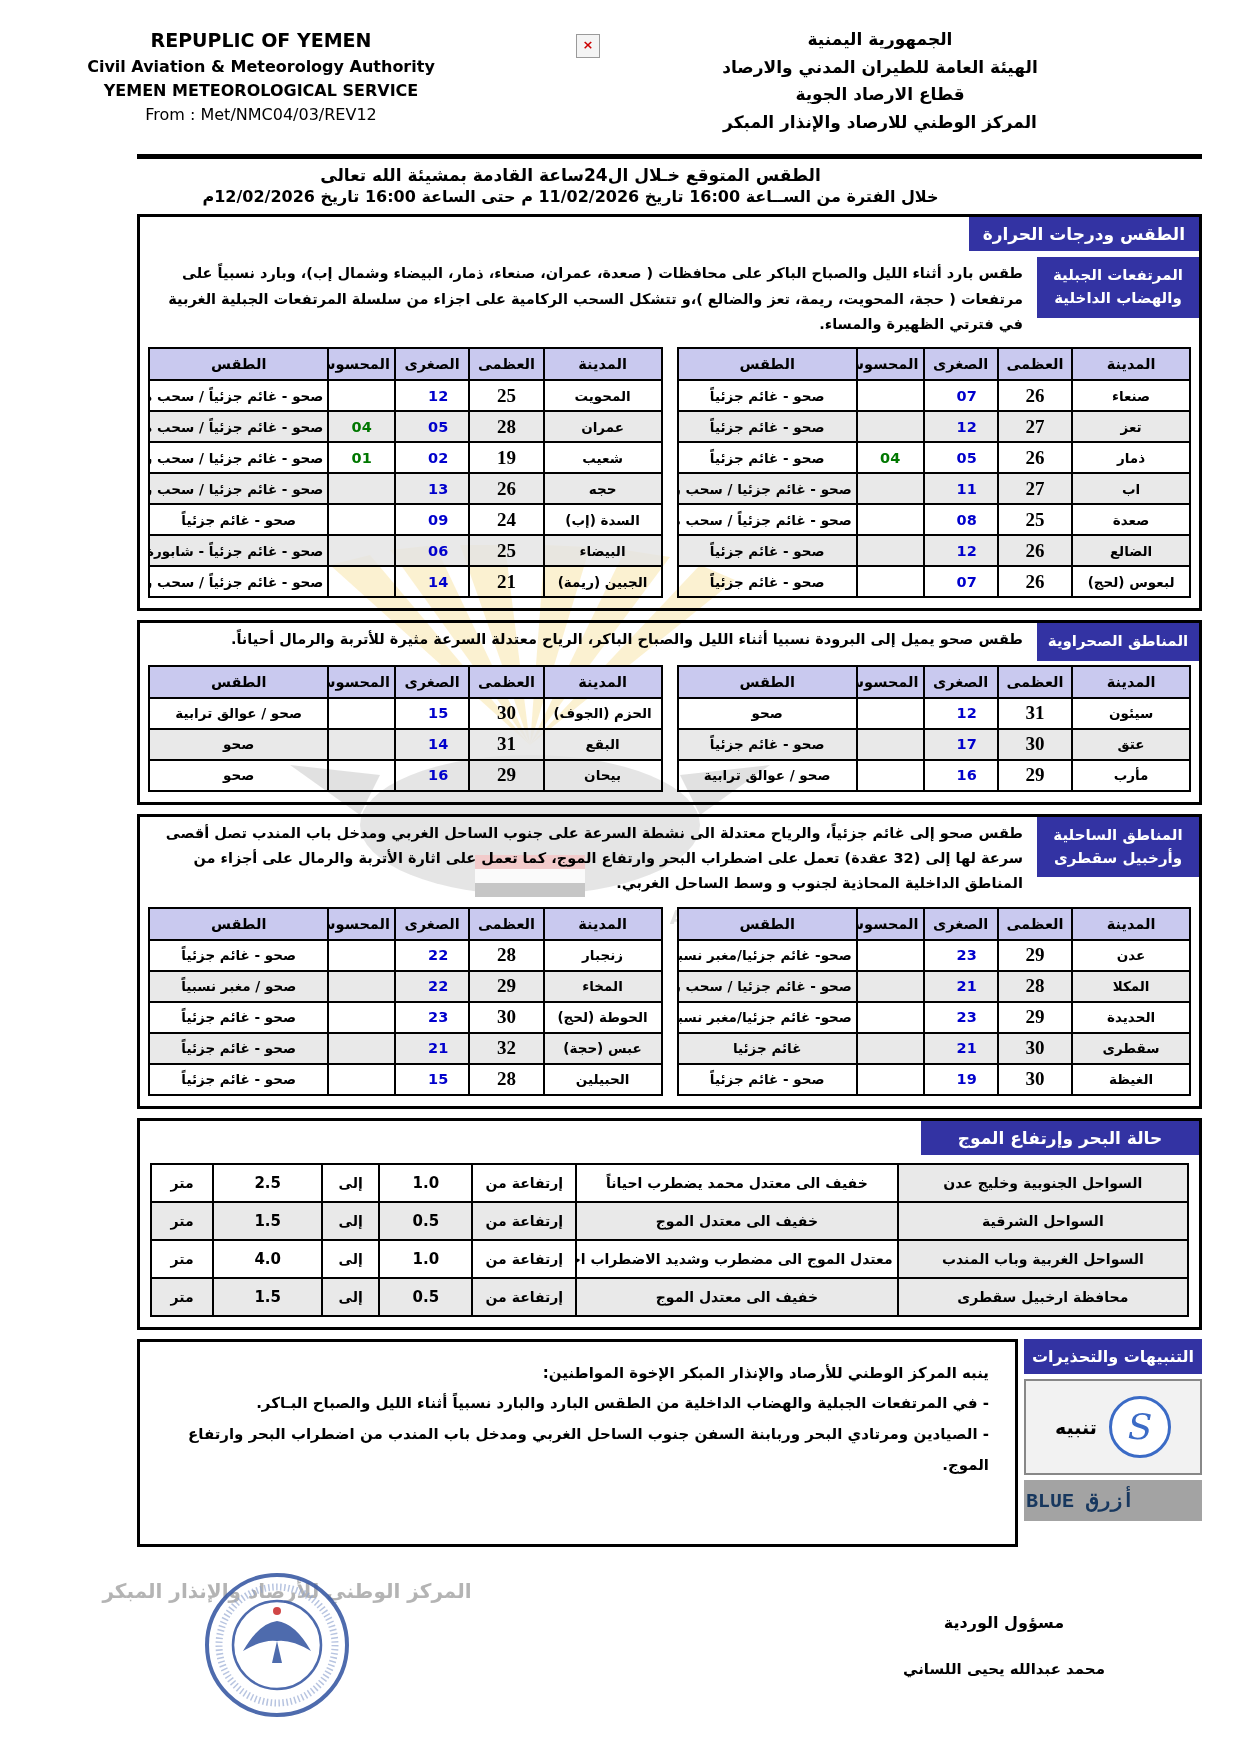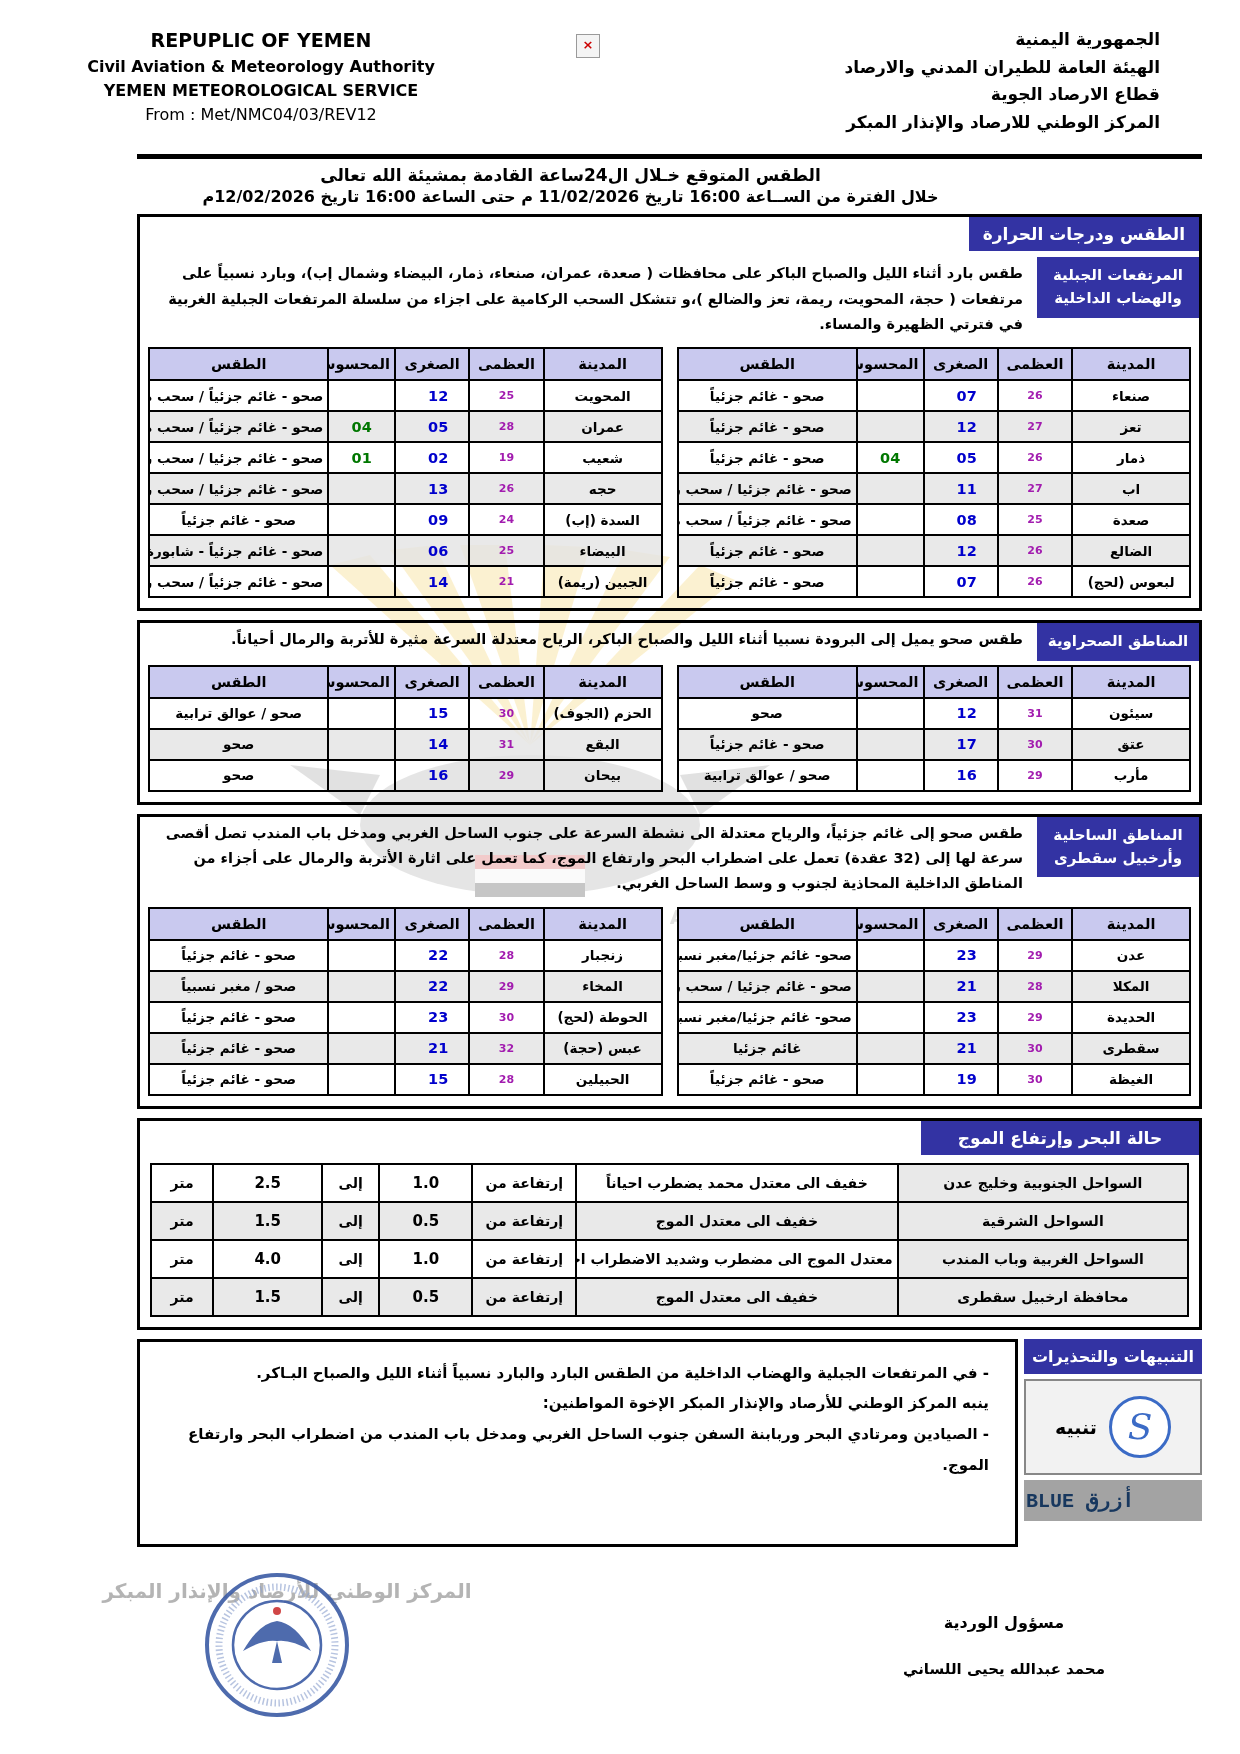--- a/index.html
+++ b/index.html
@@ -9,21 +9,21 @@
     direction:rtl;background:#fff;color:#000;
   }
   
   .top-header{direction:ltr;display:flex;align-items:flex-start;padding:26px 70px 0 66px;position:relative;z-index:2;}
   .hdr-left{width:390px;text-align:center;line-height:1.5;}
   .hdr-left .l1{font-size:19px;font-weight:bold;}
   .hdr-left .l2,.hdr-left .l3{font-size:16px;font-weight:bold;}
   .hdr-left .l4{font-size:16px;}
   .broken-img{width:22px;height:22px;border:1px solid #9a9a9a;background:#f4f4f4;color:#cc0000;
     font-size:13px;font-weight:bold;text-align:center;line-height:20px;margin:8px 0 0 120px;}
-  .hdr-right{flex:1;direction:rtl;font-weight:bold;font-size:17px;line-height:1.62;padding-right:10px;}
+  .hdr-right{flex:1;direction:rtl;text-align:center;font-weight:bold;font-size:17px;line-height:1.62;padding-right:10px;}
   
   .top-rule{margin:18px 38px 0 137px;border-top:5px solid #000;}
   .doc-title{margin:6px 137px 0 38px;text-align:center;font-size:17px;font-weight:bold;}
   .doc-subtitle{margin:2px 137px 0 38px;text-align:center;font-size:16px;font-weight:bold;}
   
   .watermark{position:absolute;left:250px;top:545px;z-index:0;opacity:.25;pointer-events:none;}
   .wm-text{position:absolute;left:420px;top:905px;z-index:0;opacity:.18;color:#666;
     font-size:20px;letter-spacing:6px;font-weight:bold;direction:ltr;pointer-events:none;}
   
   .content{position:relative;z-index:1;margin:8px 38px 0 137px;width:1065px;direction:rtl;}
@@ -34,21 +34,21 @@
   .sub-label{flex:0 0 146px;background:#3333A3;color:#fff;font-weight:bold;font-size:15px;
     text-align:center;padding:7px 8px;line-height:1.55;}
   .intro p{flex:1;margin:0;padding:4px 14px 6px 10px;font-size:14.5px;font-weight:bold;line-height:1.75;text-align:right;}
   .pair{display:flex;gap:14px;padding:4px 8px 10px;}
   .pair table{flex:1;}
   table{border-collapse:collapse;width:100%;table-layout:fixed;background:transparent;}
   th,td{border:2px solid #000;text-align:center;font-weight:bold;padding:2px 4px;overflow:hidden;white-space:nowrap;}
   th{background:#C9C9EF;font-size:14.5px;height:26px;}
   td{font-size:13.5px;height:25px;background:transparent;}
   tbody tr:nth-child(even) td{background:rgba(228,228,228,.8);}
-  .c-max{color:#a21caf;font-size:11px;}
+  .c-max{color:#000000;font-size:19px;font-family:Liberation Serif, serif;}
   .c-min{color:#0000CC;font-size:14.5px;padding-left:16px;}
   .c-felt{color:#007700;font-size:14.5px;}
   
   .sea-box{padding:0 0 10px;}
   .sea-bar-row{text-align:right;}
   .sea-bar{min-width:250px;}
   .sea-table-wrap{padding:8px 10px 0;}
   .sea-table td{height:32px;font-size:14px;}
   .sea-table .c-region{background:rgba(228,228,228,.8);}
   .sea-table tbody tr:nth-child(odd) td:not(.c-region){background:transparent;}
@@ -543,22 +543,22 @@
         <div class="alert-sign">
           <span class="s-circle">S</span>
           <span class="alert-word">تنبيه</span>
         </div>
         <div class="alert-level">
           <span>أزرق</span>
           <span style="font-weight:bold">BLUE</span>
         </div>
       </div>
       <div class="alerts-main" id="alert-lines">
+          <div class="a-line">ينبه المركز الوطني للأرصاد والإنذار المبكر الإخوة المواطنين:</div>
           <div class="a-line">-  في المرتفعات الجبلية والهضاب الداخلية من الطقس البارد والبارد نسبياً أثناء الليل والصباح البـاكر.</div>
-          <div class="a-line">ينبه المركز الوطني للأرصاد والإنذار المبكر الإخوة المواطنين:</div>
           <div class="a-line">- الصيادين ومرتادي البحر وربابنة السفن جنوب الساحل الغربي ومدخل باب المندب من اضطراب البحر وارتفاع الموج.</div>
         </div>
     </div>
 
   </div>
 
   <div class="footer">
     <div class="duty">
       <div class="d1">مسؤول الوردية</div>
       <div class="d2">محمد عبدالله يحيى اللساني</div>

